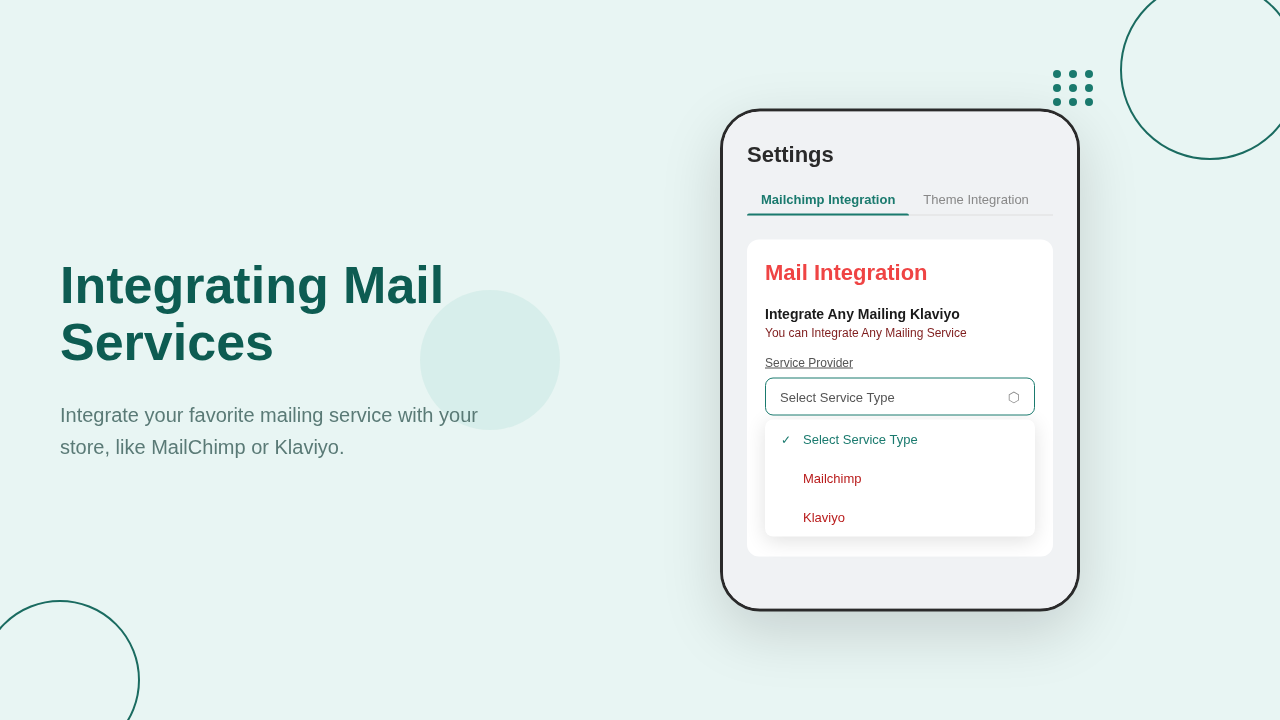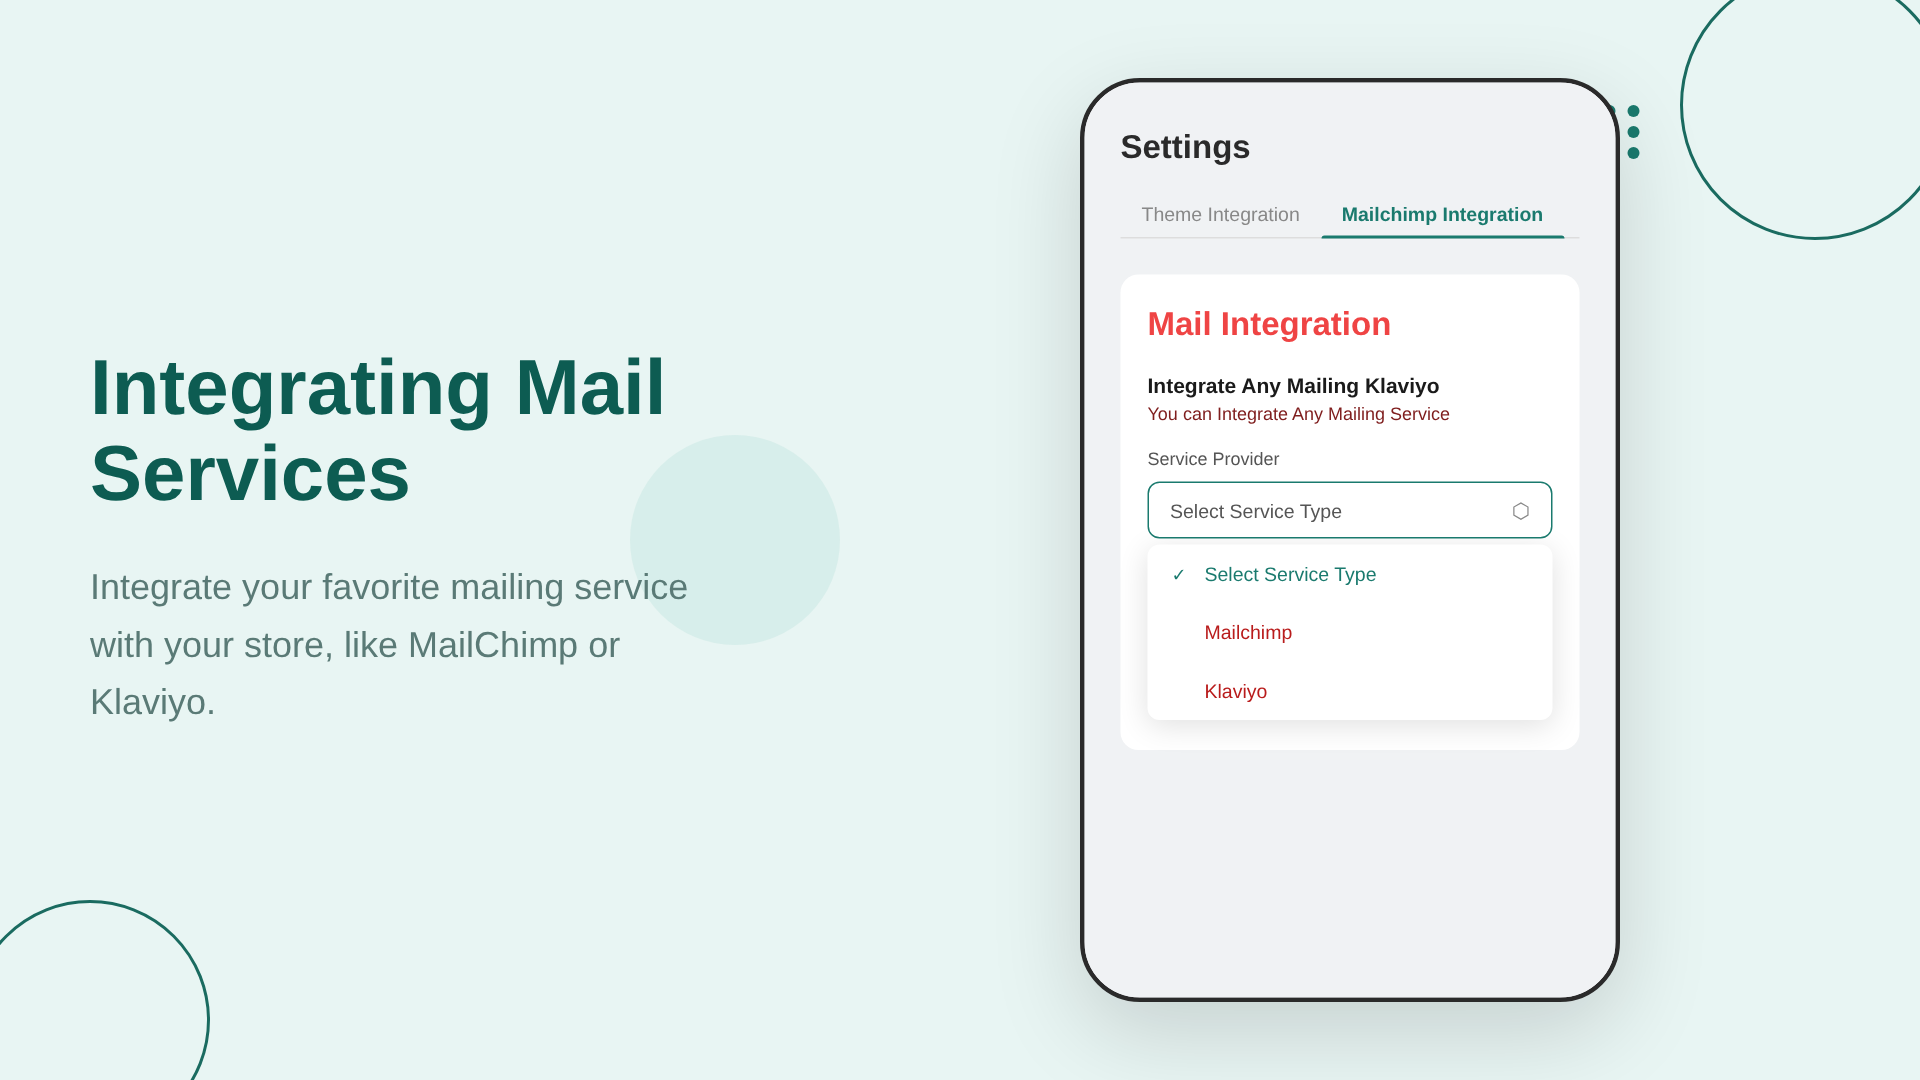--- a/index.html
+++ b/index.html
@@ -80,38 +80,38 @@
 
     .main-heading {
       font-size: 52px;
       font-weight: 800;
       color: #0d5c52;
       line-height: 1.1;
       margin-bottom: 28px;
     }
 
     .sub-text {
-      font-size: 24px;
+      font-size: 20px;
       color: #5a7a76;
       line-height: 1.6;
       font-weight: 400;
     }
 
     
     .phone-container {
       position: absolute;
       right: 200px;
       top: 50%;
       transform: translateY(-50%);
       z-index: 2;
     }
 
     .phone-frame {
       width: 360px;
-      height: 616px;
+      height: 503px;
       border-radius: 40px;
       border: 3px solid #2a2a2a;
       background: #f0f2f4;
       overflow: hidden;
       position: relative;
       box-shadow: 0 20px 60px rgba(0,0,0,0.15);
     }
 
     
     .phone-screen {
@@ -186,20 +186,21 @@
       font-size: 12px;
       color: #7f1d1d;
       margin-bottom: 16px;
     }
 
     .service-provider-label {
       font-size: 12px;
       color: #555;
       margin-bottom: 8px;
       font-weight: 500;
+      text-decoration: underline;
     }
 
     .select-box {
       width: 100%;
       padding: 10px 14px;
       border: 1.5px solid #1a7a6e;
       border-radius: 8px;
       background: #fff;
       font-size: 13px;
       color: #555;
@@ -272,25 +273,25 @@
   <p class="sub-text">Integrate your favorite mailing service with your store, like MailChimp or Klaviyo.</p>
 </div>
 
 <div class="phone-container">
   <div class="phone-frame">
     <div class="phone-screen">
 
       <div class="settings-title">Settings</div>
 
       <div class="tabs-row">
+        <div class="tab-item active">
+          <span>Mailchimp Integration</span>
+        </div>
         <div class="tab-item">
           <span>Theme Integration</span>
-        </div>
-        <div class="tab-item active">
-          <span>Mailchimp Integration</span>
         </div>
       </div>
 
       <div class="section-card">
         <div class="mail-integration-title">Mail Integration</div>
 
         <div class="integrate-heading">Integrate Any Mailing Klaviyo</div>
         <div class="integrate-subtext">You can Integrate Any Mailing Service</div>
 
         <div class="service-provider-label">Service Provider</div>

